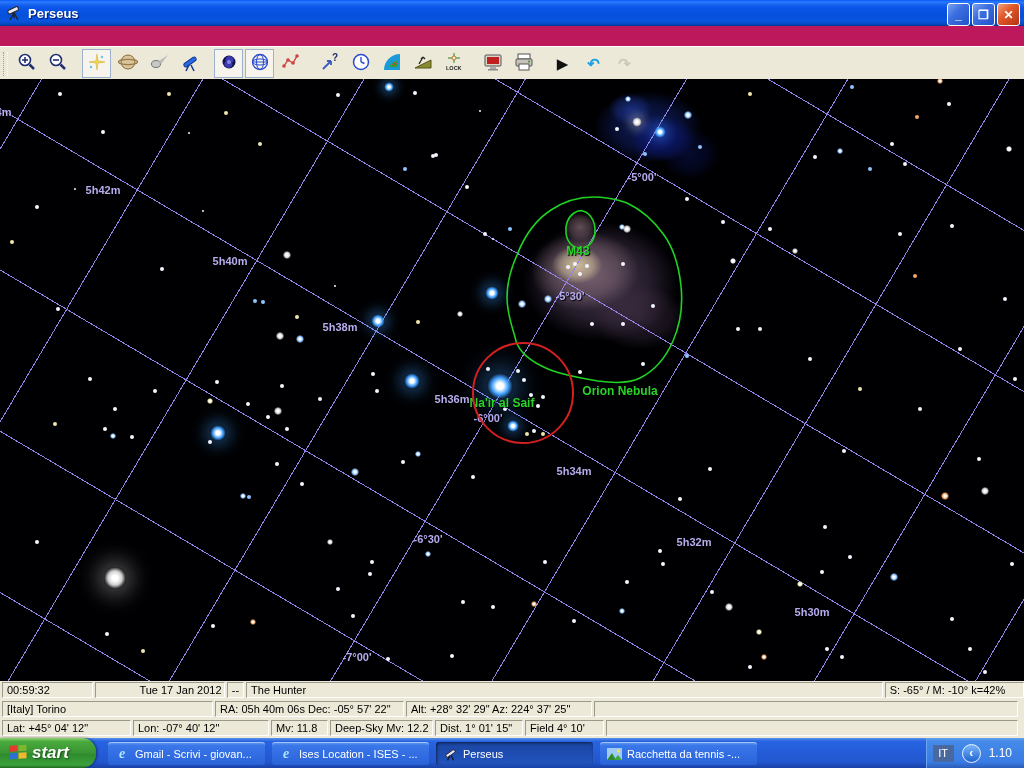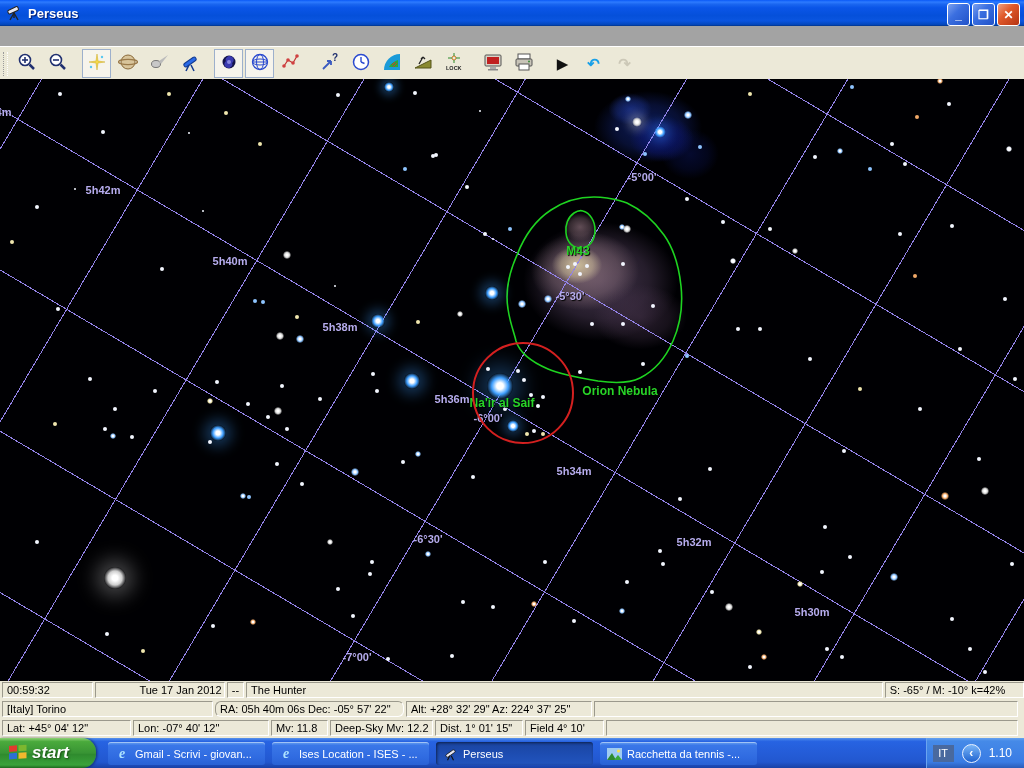--- a/index.html
+++ b/index.html
@@ -1,17 +1,17 @@
 <!DOCTYPE html>
 <html><head>
 <meta charset="utf-8">
 <style>
   html,body{margin:0;padding:0;background:#000;}
   #screen{position:relative;width:1024px;height:768px;overflow:hidden;
-    font-family:"Liberation Sans",sans-serif;background:#a3a3a3;}
+    font-family:"Liberation Sans",sans-serif;background:#be185d;}
   
   #titlebar{position:absolute;left:0;top:0;width:1024px;height:26px;
     background:linear-gradient(180deg,#0a59f7 0%,#2d7bff 8%,#1a66f0 16%,#0a55e8 30%,#0550da 60%,#0a55e0 80%,#0345b8 96%,#02317e 100%);
     display:flex;align-items:center;}
   #title-icon{width:17px;height:17px;margin:0 5px 0 6px;}
   #title-text{color:#fff;font-weight:bold;font-size:13px;text-shadow:1px 1px 1px #00186a;}
   #win-buttons{position:absolute;right:4px;top:3px;display:flex;gap:2px;}
   .winbtn{width:21px;height:21px;border-radius:3px;border:1px solid #fff;
     color:#fff;font-size:12px;font-weight:bold;display:flex;align-items:center;justify-content:center;
     background:linear-gradient(135deg,#7ba1f0 0%,#3b6fe0 40%,#2152c8 100%);}
@@ -436,21 +436,21 @@
   <div id="statusbar">
       <div class="srow" style="top: 1px;">
         <div class="spanel" style="width: 100px;">00:59:32</div>
         <div class="spanel" style="width: 138px; padding-left: 43px;">Tue 17 Jan 2012</div>
         <div class="spanel" style="width: 18px; text-align: center;">--</div>
         <div class="spanel" style="width: 703px;">The Hunter</div>
         <div class="spanel" style="width: 153px;">S: -65° / M: -10° k=42%</div>
       </div>
       <div class="srow" style="top: 20px;">
         <div class="spanel" style="width: 211px;">[Italy] Torino</div>
-        <div class="spanel" style="width: 189px; border-radius: 6px;">RA: 05h 40m 06s  Dec: -05° 57' 22"</div>
+        <div class="spanel" style="width: 189px;">RA: 05h 40m 06s  Dec: -05° 57' 22"</div>
         <div class="spanel" style="width: 186px;">Alt: +28° 32' 29"  Az: 224° 37' 25"</div>
         <div class="spanel" style="width: 424px;"></div>
       </div>
       <div class="srow" style="top: 39px;">
         <div class="spanel" style="width: 129px;">Lat: +45° 04' 12"</div>
         <div class="spanel" style="width: 136px;">Lon: -07° 40' 12"</div>
         <div class="spanel" style="width: 57px;">Mv: 11.8</div>
         <div class="spanel" style="width: 103px;">Deep-Sky Mv: 12.2</div>
         <div class="spanel" style="width: 88px;">Dist. 1° 01' 15"</div>
         <div class="spanel" style="width: 79px;">Field 4° 10'</div>

